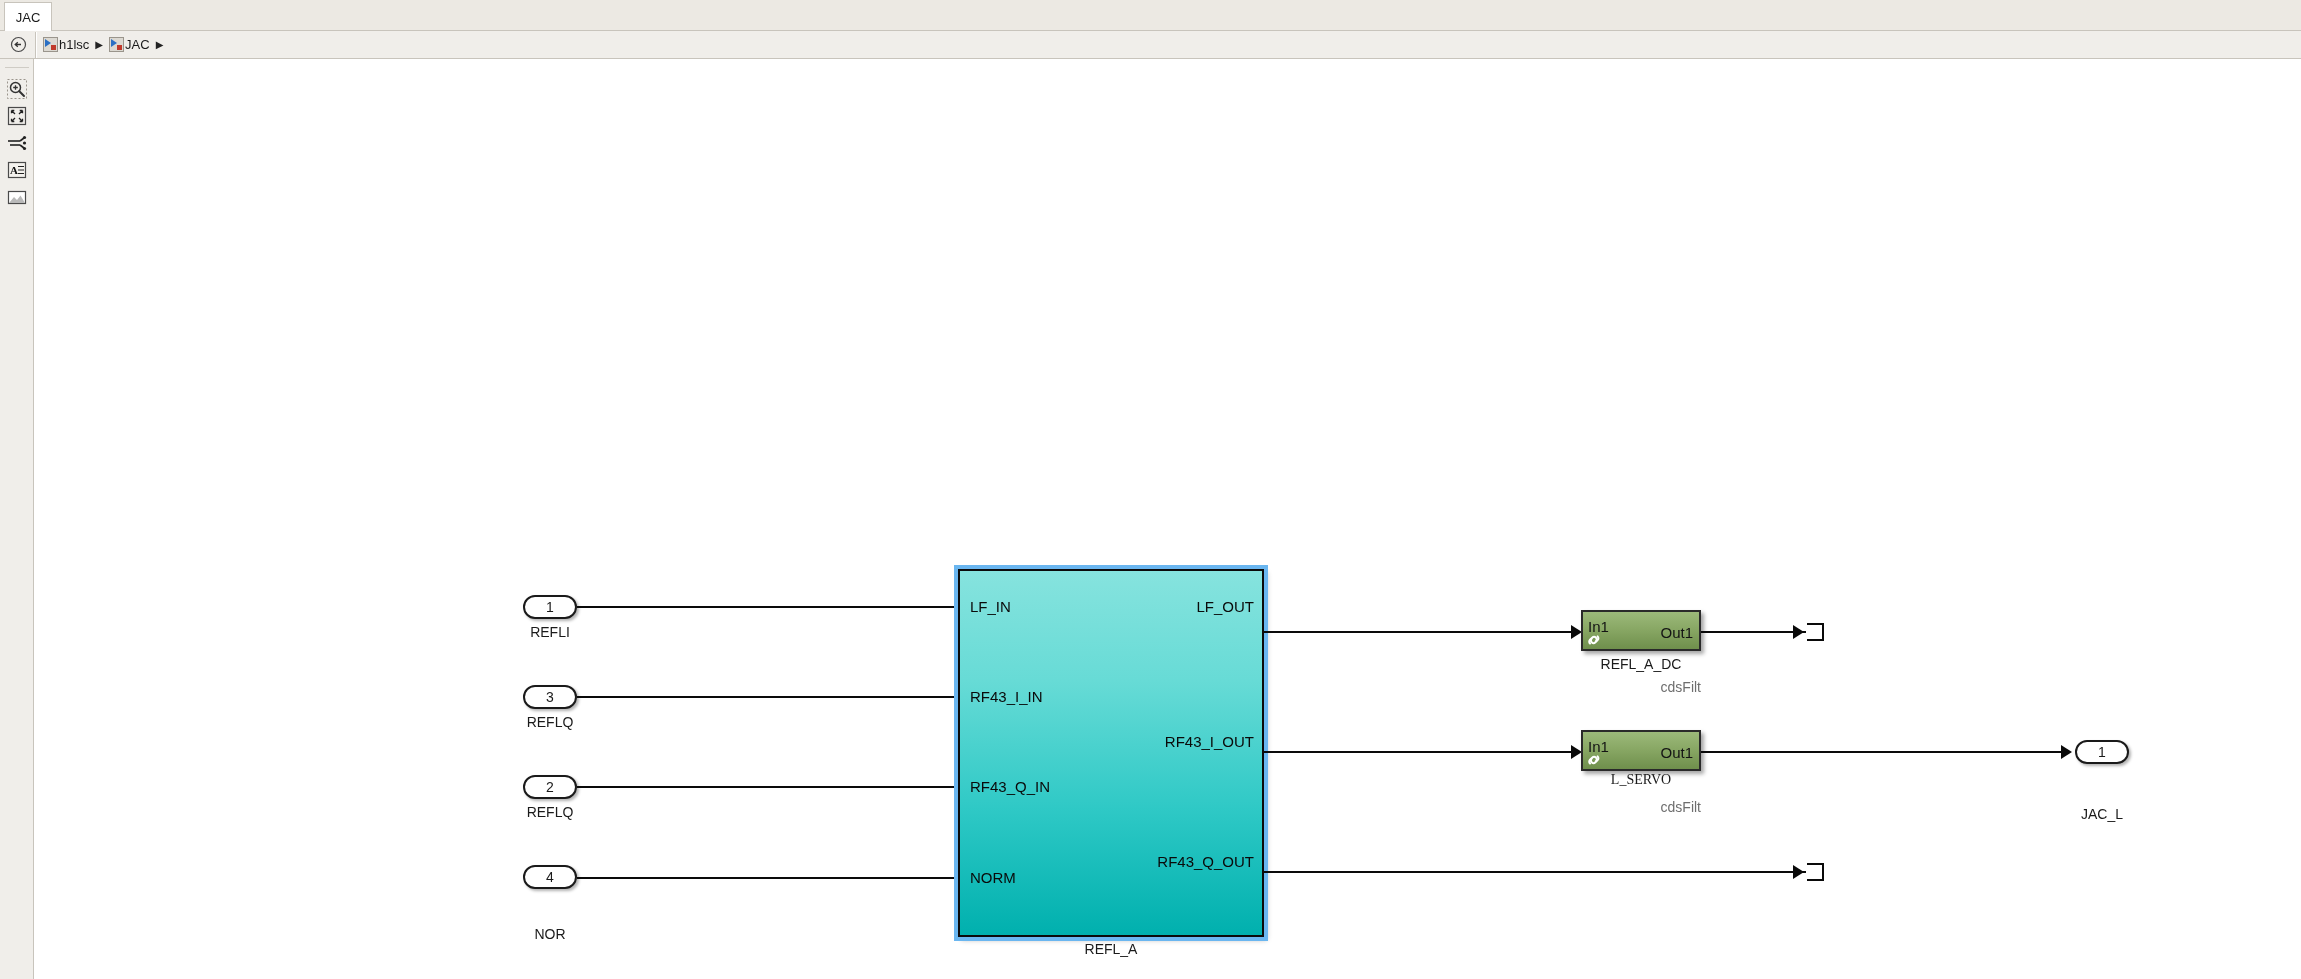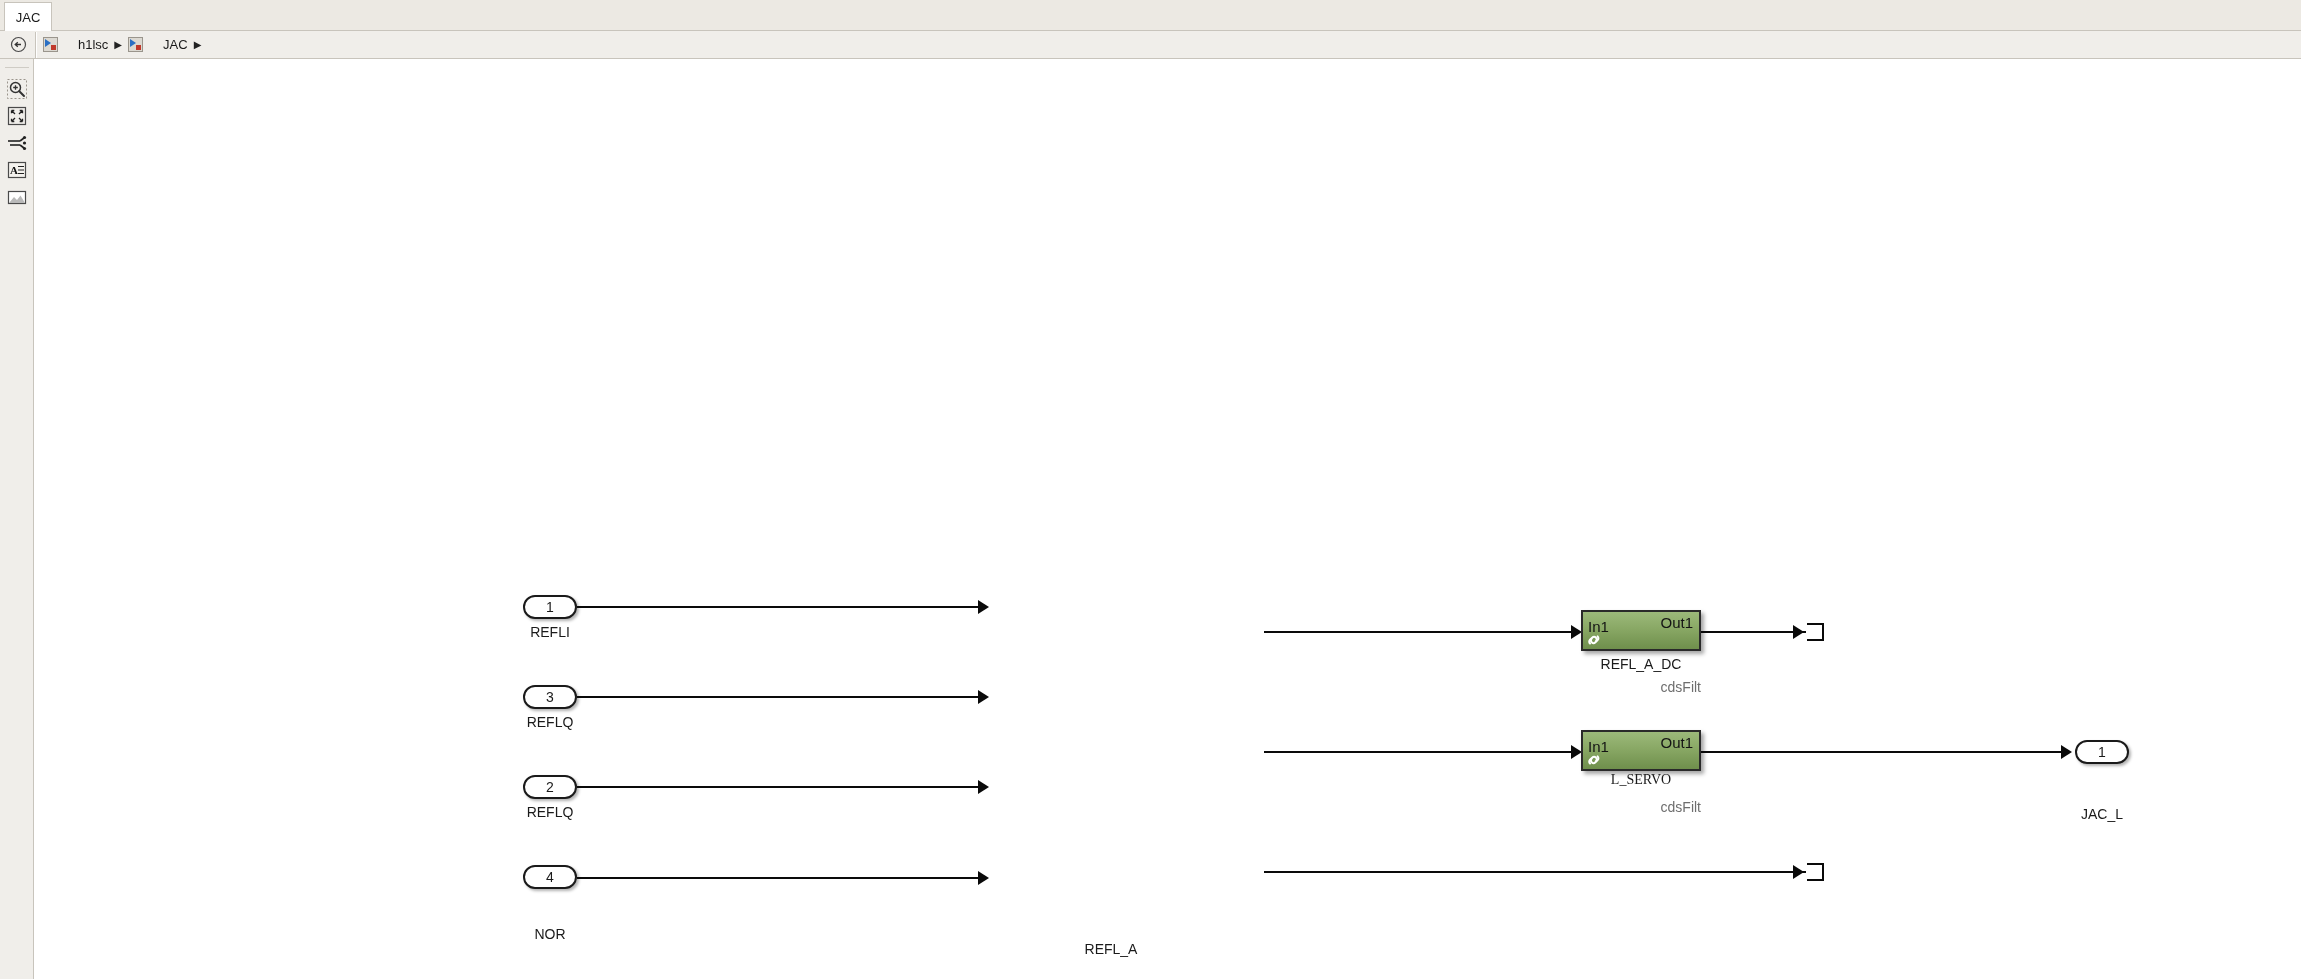--- a/index.html
+++ b/index.html
@@ -40,21 +40,21 @@
   }
   .crumb-back{
     width:26px;height:26px;margin-left:5px;
     display:flex;align-items:center;justify-content:center;
   }
   .crumb-sep-v{
     width:1px;height:26px;background:#ffffff;border-left:1px solid #c8c4bc;
     margin-left:4px;margin-right:6px;
   }
   .crumb{
-    display:flex;align-items:center;gap:19px;
+    display:flex;align-items:center;gap:0;
     font-size:13px;color:#1a1a1a;
     margin-right:3px;
   }
   .crumb .txt{margin-left:1px;}
   .crumb-arrow{
     font-size:10px;color:#222;margin:0 6px 0 3px;line-height:1;
   }
   .mdl-icon{
     width:15px;height:15px;position:relative;
     background:#dcd9d2;border:1px solid #9a958c;box-sizing:border-box;
@@ -130,21 +130,21 @@
 
   
   .filt{
     position:absolute;
     box-sizing:border-box;
     border:2px solid #2a2a2a;
     background:linear-gradient(180deg,#9cb97a 0%,#89a865 45%,#6f8f4c 100%);
     box-shadow:3px 3px 4px rgba(0,0,0,0.35);
   }
   .filt .pl{position:absolute;left:5px;top:6px;font-size:15px;color:#141414;}
-  .filt .pr{position:absolute;right:6px;top:2px;font-size:15px;color:#141414;}
+  .filt .pr{position:absolute;right:6px;top:12px;font-size:15px;color:#141414;}
   .linkicon{
     position:absolute;left:3px;bottom:1px;width:16px;height:16px;
   }
 
   
   .wire{position:absolute;background:#0a0a0a;}
   .wire.h{height:2px;}
   .arrow{
     position:absolute;width:0;height:0;
     border-left:11px solid #0a0a0a;
@@ -269,20 +269,30 @@
 
   <div class="wire h" style="left:542px;top:637px;width:410px;"></div>
   <div class="arrow" style="left:943px;top:631px;"></div>
 
   <div class="wire h" style="left:542px;top:727px;width:410px;"></div>
   <div class="arrow" style="left:943px;top:721px;"></div>
 
   <div class="wire h" style="left:542px;top:818px;width:410px;"></div>
   <div class="arrow" style="left:943px;top:812px;"></div>
 
+  <div class="subsys" style="left:923px;top:510px;width:306px;height:368px;">
+    <span class="port-name" style="left:10px;top:27px;">LF_IN</span>
+    <span class="port-name" style="left:10px;top:117px;">RF43_I_IN</span>
+    <span class="port-name" style="left:10px;top:207px;">RF43_Q_IN</span>
+    <span class="port-name" style="left:10px;top:298px;">NORM</span>
+
+    <span class="port-name" style="right:8px;top:27px;">LF_OUT</span>
+    <span class="port-name" style="right:8px;top:162px;">RF43_I_OUT</span>
+    <span class="port-name" style="right:8px;top:282px;">RF43_Q_OUT</span>
+  </div>
   <div class="blocklabel" style="left:923px;top:882px;width:306px;">REFL_A</div>
 
   <div class="wire h" style="left:1229px;top:572px;width:316px;"></div>
   <div class="arrow" style="left:1536px;top:566px;"></div>
 
   <div class="filt" style="left:1546px;top:551px;width:120px;height:41px;">
     <span class="pl">In1</span>
     <span class="pr">Out1</span>
     <span class="linkicon">
       <svg width="16" height="16" viewBox="0 0 16 16">

